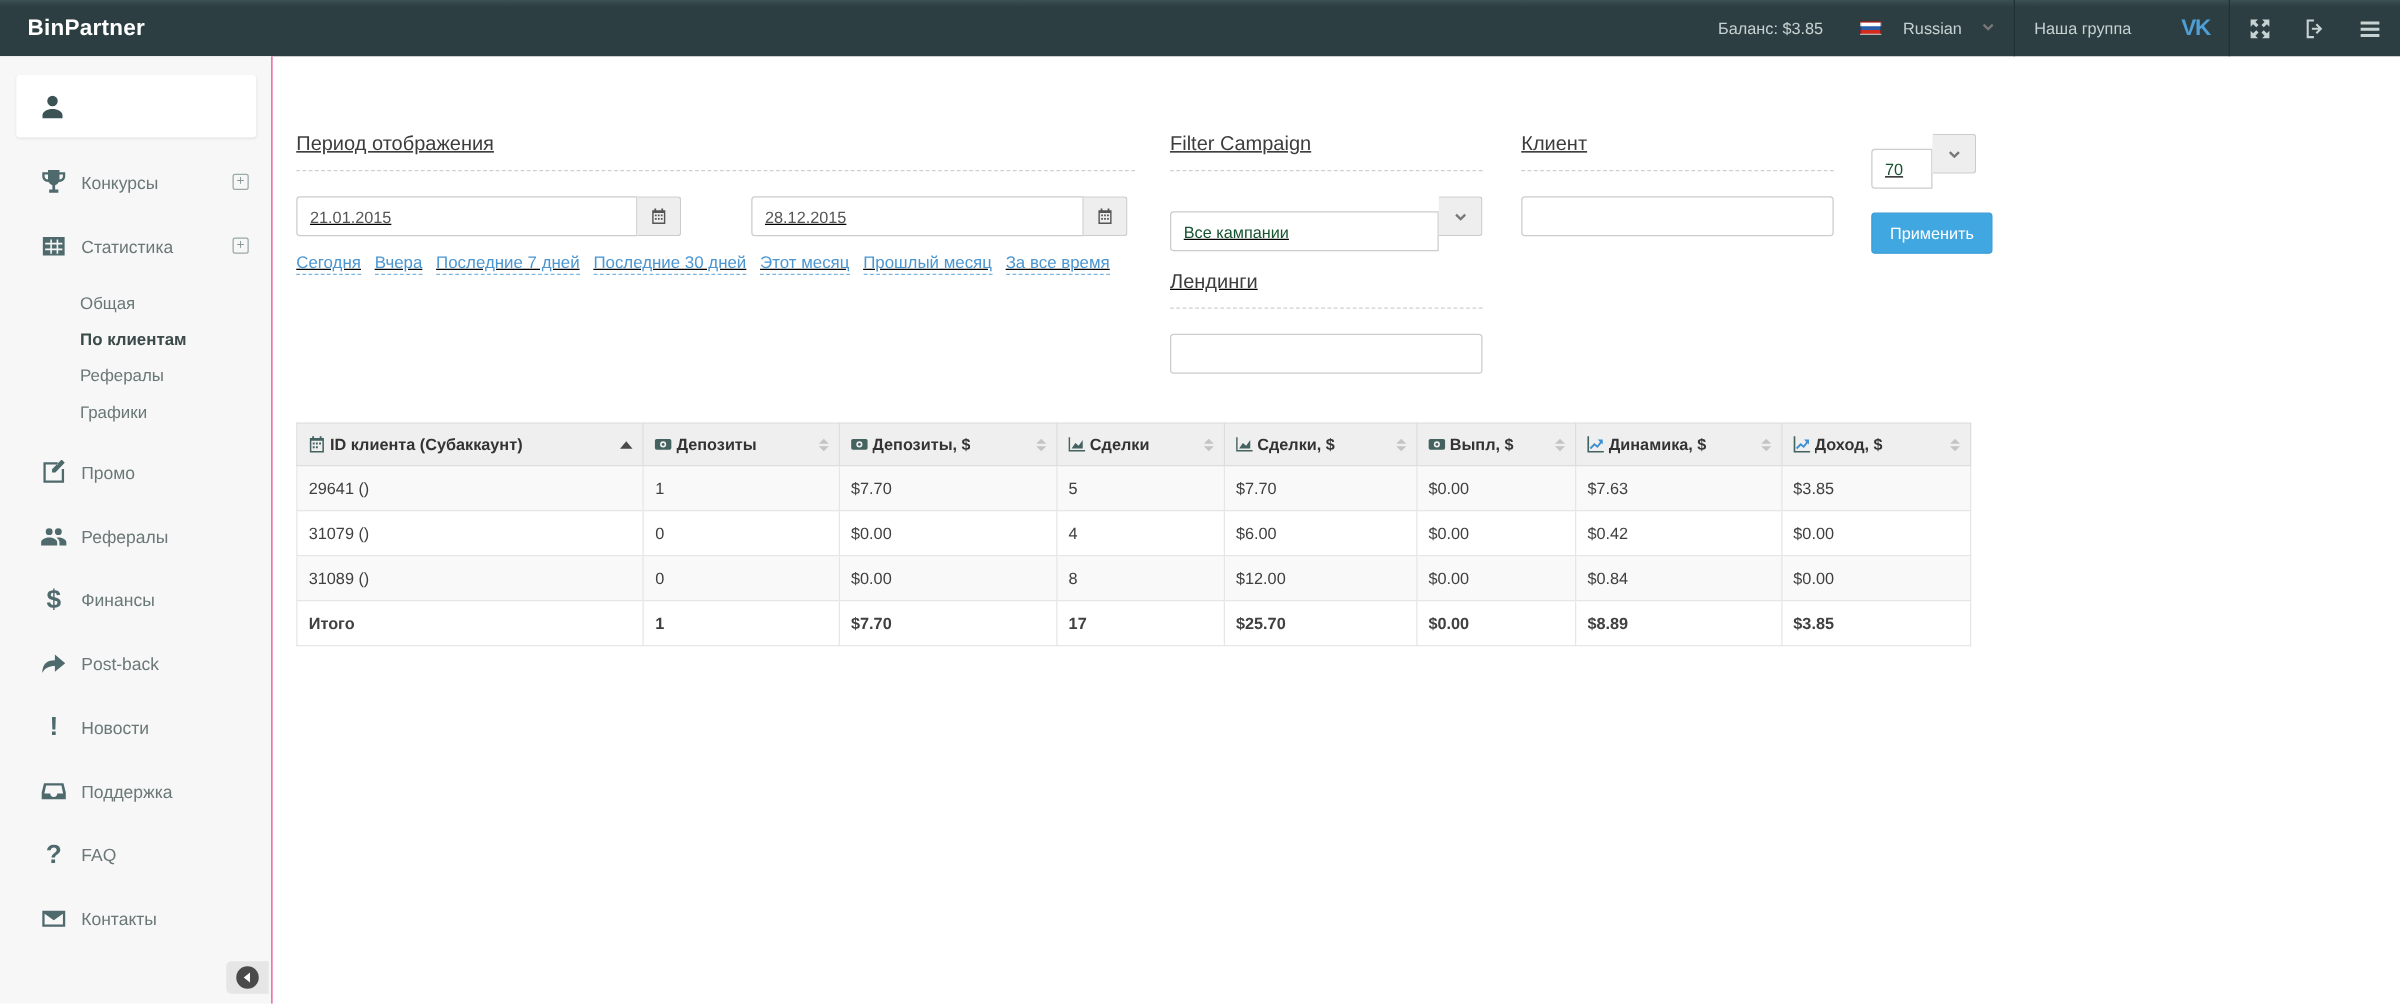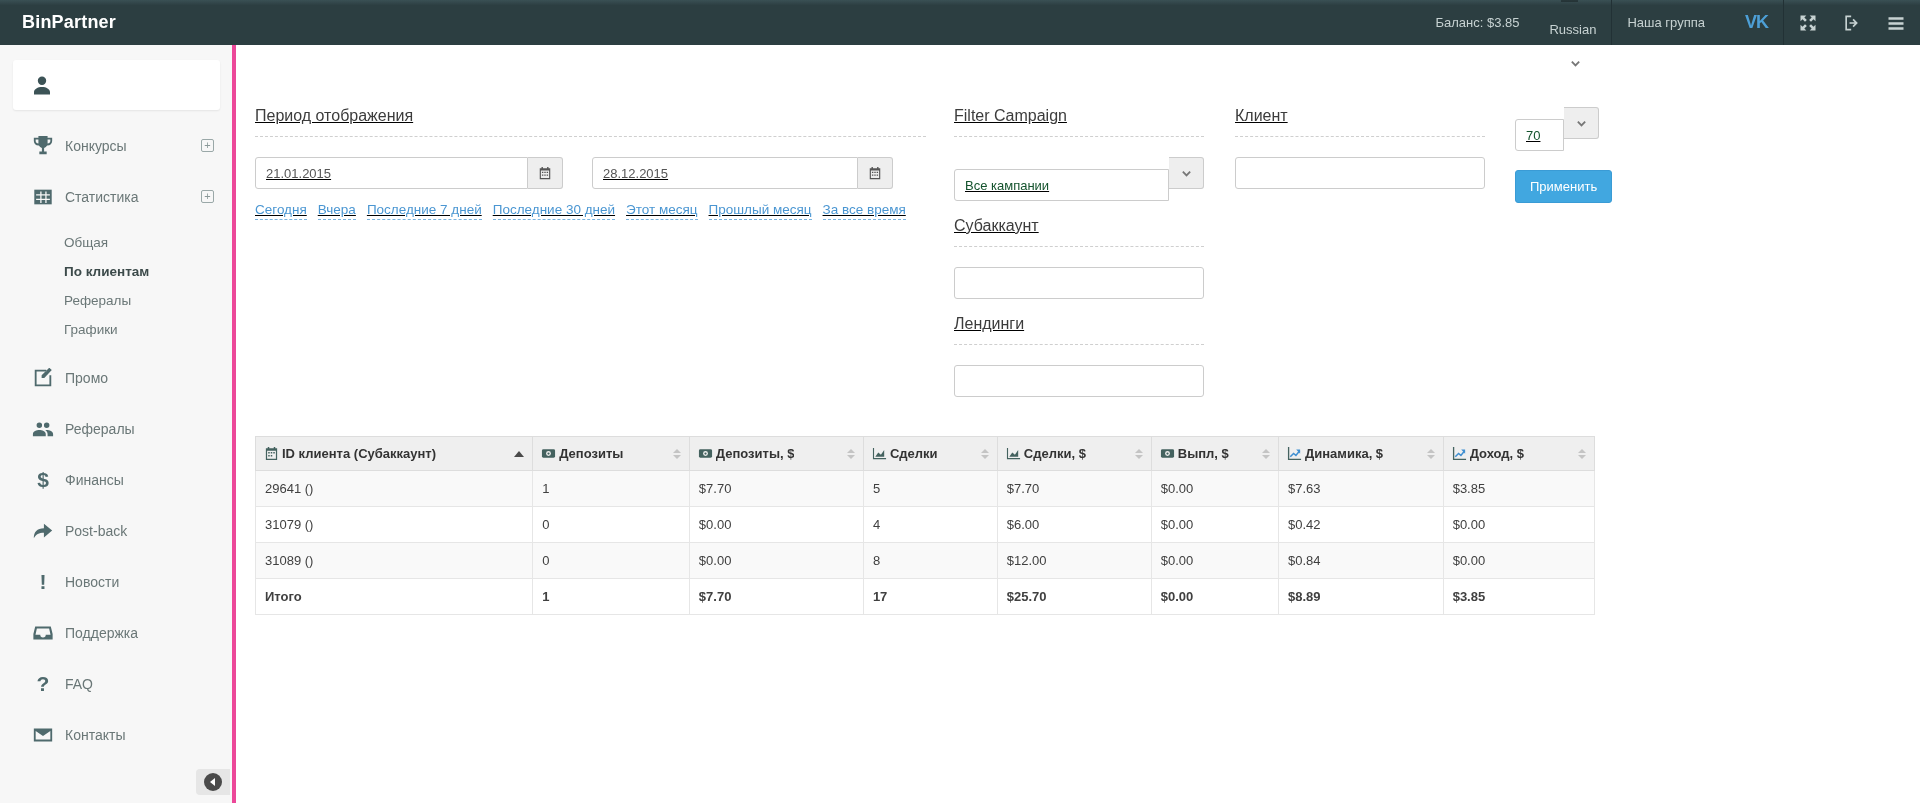--- a/index.html
+++ b/index.html
@@ -7,37 +7,37 @@
               font-family:"Liberation Sans", sans-serif; }
 
   
   .navbar { height:45px; background:linear-gradient(#3a5054, #2c3e41 12%);
             display:flex; align-items:stretch; color:#c7d2d2; }
   .nav-logo { width:218px; display:flex; align-items:center; padding-left:22px;
               color:#fff; font-size:18px; font-weight:bold; letter-spacing:.2px; cursor:pointer; }
   .nav-spacer { flex:1; }
   .nav-sec { display:flex; align-items:center; padding:0 15px; font-size:13px; }
   .nav-sec.bordered { border-left:1px solid #223135;gap:32px; }
-  .nav-lang { cursor:pointer; gap:20px;flex-direction:column; }
+  .nav-lang { cursor:pointer; gap:10px; }
   .flag { width:17px; height:11px; display:inline-block; margin-right:7px;
           background:linear-gradient(to bottom,#fff 33%,#2a5fa8 33%,#2a5fa8 66%,#d52b1e 66%);
           border:1px solid rgba(0,0,0,.3); }
   .caret-svg { margin-left:6px; }
   .nav-group { cursor:pointer; }
   .vk { color:#4d9fd6; font-weight:bold; font-size:18px; margin-left:8px; letter-spacing:-1px; }
   .nav-icons { display:flex; align-items:center; padding:0 14px; gap:24px;
                border-left:1px solid #223135; }
   .nav-icon-btn { width:20px; height:20px; cursor:pointer; color:#c7d2d2; }
   .nav-icon-btn svg { width:100%; height:100%; fill:currentColor; }
 
   
   .layout { display:flex; height:758px; }
 
   
-  .sidebar { width:236px; background:#f7f7f7; border-right:4px solid #ec4899;
+  .sidebar { width:218px; background:#f7f7f7; border-right:1px solid #ec4899;
              position:relative; flex-shrink:0; }
   .avatar-card { margin:15px 12px 10px 13px; height:50px; background:#fff;
                  border-radius:3px; box-shadow:0 1px 2px rgba(0,0,0,.08);
                  display:flex; align-items:center; padding-left:17px; }
   .avatar-card svg { width:24px; height:24px; fill:#3c5356; }
   .menu { list-style:none; }
   .menu-item { height:51px; display:flex; align-items:center; padding:0 18px 0 30px;
                cursor:pointer; color:#66807f; }
   .menu-icon { width:26px; height:24px; display:flex; align-items:center; justify-content:center;
                color:#4f6a6d; flex-shrink:0; }
@@ -71,21 +71,21 @@
   .input-group { display:flex; }
   .tbox { height:32px; border:1px solid #ccc; border-radius:3px 0 0 3px;
           font-size:13px; color:#555; padding:0 10px;
           font-family:"Liberation Sans", sans-serif; background:#fff; }
   .tbox.solo { border-radius:3px; }
   .addon { height:32px; width:35px; background:#eee; border:1px solid #ccc; border-left:none;
            border-radius:0 3px 3px 0; display:flex; align-items:center; justify-content:center;
            color:#555; cursor:pointer; }
   .addon svg { width:14px; height:14px; fill:#555; }
   .date-row { display:flex; }
-  .dg2 { margin-left:29px; }
+  .dg2 { margin-left:56px; }
   .quick-links { margin-top:13px; display:flex; gap:11px; white-space:nowrap; }
   .qlink { font-size:13.5px; color:#4a96d2; border-bottom:1px dashed #7ab4e0;
            padding-bottom:2px; cursor:pointer; text-decoration:none; }
   .fakeselect { display:flex; cursor:pointer; }
   .fakeselect .val { height:32px; border:1px solid #ccc; border-radius:3px 0 0 3px;
                      background:#fff; font-size:13px; color:#14532d; padding:0 10px;
                      display:flex; align-items:center; flex:1;margin-top:12px; }
   .fakeselect .val.narrow { flex:none; width:49px; }
   .chev svg { width:11px; height:11px; fill:none; stroke:#777; stroke-width:2; }
   .apply-btn { margin-top:19px; background:#41a7e0; border:1px solid #3a9bd5; color:#fff;
@@ -288,24 +288,20 @@
           <div class="fakeselect">
             <span class="val">Все кампании</span>
             <span class="addon chev">
               <svg viewBox="0 0 12 12">
                   <polyline points="2,4 6,8 10,4"></polyline>
                 </svg>
             </span>
           </div>
         </div>
         <div class="fgroup">
-          <div class="group-title">Субаккаунт</div>
-          <input class="tbox solo" style="width: 250px;" value="">
-        </div>
-        <div class="fgroup">
           <div class="group-title">Лендинги</div>
           <input class="tbox solo" style="width: 250px;" value="">
         </div>
       </div>
 
       <div class="fcol-c">
         <div class="group-title">Клиент</div>
         <input class="tbox solo" style="width: 250px;" value="">
       </div>
 

